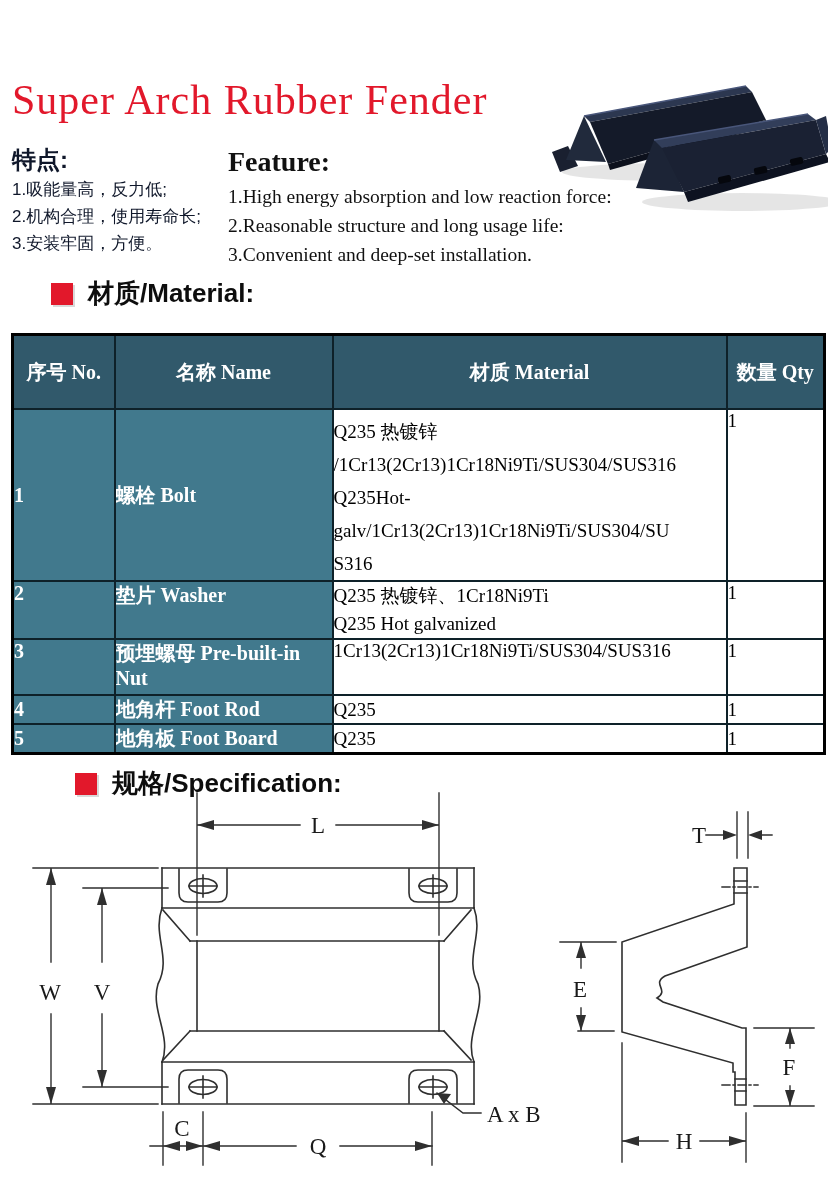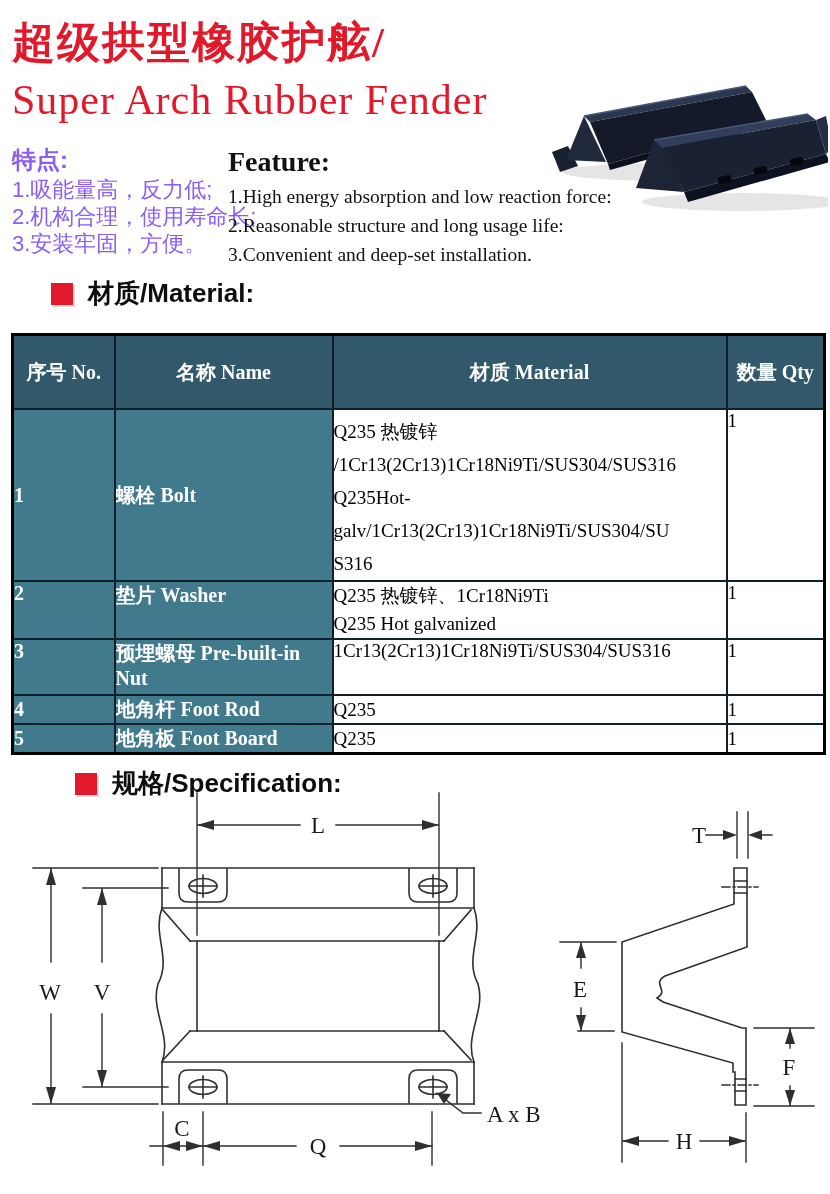--- a/index.html
+++ b/index.html
@@ -10,23 +10,23 @@
   .title-zh{position:absolute;left:12px;top:14px;font-size:43px;font-weight:bold;
             color:#e2182b;letter-spacing:2px;white-space:nowrap;}
   .title-en{position:absolute;left:12px;top:76px;font-size:42px;font-weight:normal;
             color:#e2182b;letter-spacing:1px;white-space:nowrap;}
 
   
   .photo{position:absolute;left:552px;top:60px;width:276px;height:172px;}
 
   
   .features-zh{position:absolute;left:12px;top:144px;width:215px;
-               font-family:"Liberation Sans","DejaVu Sans",sans-serif;color:#8b5cf6;}
+               font-family:"Liberation Sans","DejaVu Sans",sans-serif;color:#0f172a;}
   .features-zh h2{margin:0;font-size:24px;font-weight:bold;}
-  .features-zh div{font-size:22px;line-height:27px;white-space:nowrap;}
+  .features-zh div{font-size:17px;line-height:27px;white-space:nowrap;}
   .features-en{position:absolute;left:228px;top:146px;width:340px;color:#111;}
   .features-en h2{margin:0 0 4px 0;font-size:28px;font-weight:bold;}
   .features-en div{font-size:19.5px;line-height:29px;white-space:nowrap;}
 
   
   .sec-head{position:absolute;left:12px;display:flex;align-items:center;gap:15px;
             font-family:"Liberation Sans","DejaVu Sans",sans-serif;
             font-size:26px;font-weight:bold;color:#0d0d0d;margin-left:39px;}
   .sec-head.material{top:276px;}
   .sec-head.spec{top:766px;padding-left:24px;}
@@ -50,21 +50,20 @@
   
   .drawings{position:absolute;left:0;top:785px;width:830px;height:409px;}
   .drawings svg{display:block;}
   .dim-label{font-family:"Liberation Serif","DejaVu Serif",serif;font-size:23px;fill:#1a1a1a;}
 </style>
 </head>
 <body>
 
 <div class="page">
 
-  <div class="title-zh">超级拱型橡胶护舷/</div>
   <div class="title-en">Super Arch Rubber Fender</div>
 
   <div class="photo">
     <svg width="276" height="172" viewBox="0 0 276 172">
       <ellipse cx="115" cy="112" rx="105" ry="9" fill="rgba(0,0,0,0.10)"></ellipse>
       <ellipse cx="190" cy="142" rx="100" ry="9" fill="rgba(0,0,0,0.10)"></ellipse>
 
       <polygon points="0,92 16,86 26,106 8,112" fill="#1a2030"></polygon>
       <polygon points="14,100 32,56 54,102" fill="#212a3c"></polygon>
       <polygon points="32,56 194,26 200,32 38,62" fill="#2c3750"></polygon>

